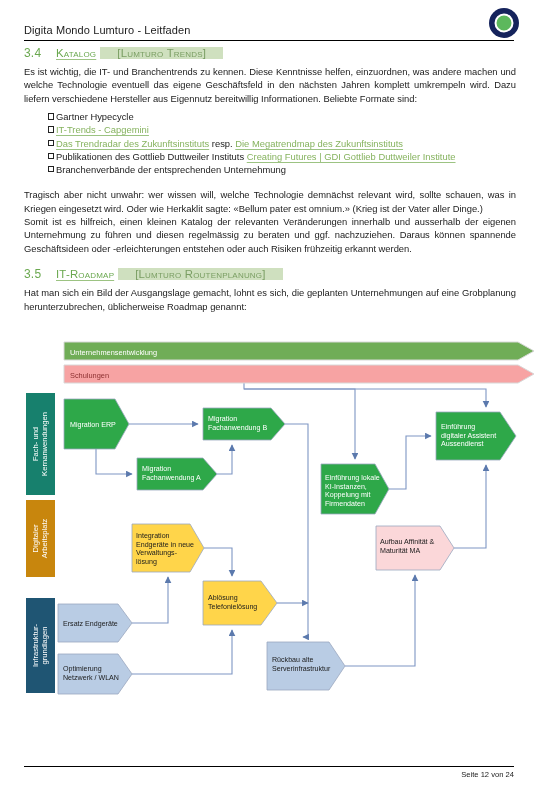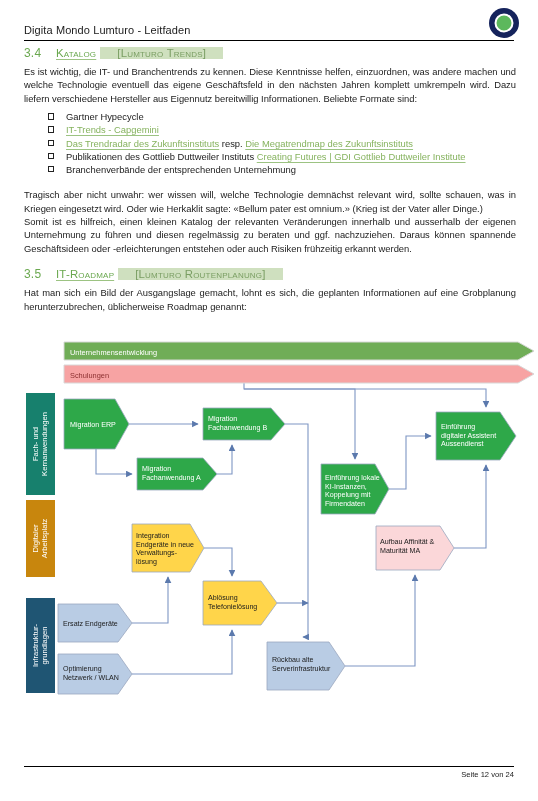--- a/index.html
+++ b/index.html
@@ -115,21 +115,21 @@
   
   ul.cklist {
     list-style: none;
     margin: 5px 0 0 0;
     padding: 0 0 0 24px;
   }
   ul.cklist li {
     position: relative;
     font-size: 9.4px;
     line-height: 13.2px;
-    padding-left: 18px;
+    padding-left: 8px;
     margin: 0;
     white-space: nowrap;
   }
   ul.cklist li .cbx {
     position: absolute;
     left: 0;
     top: 3px;
     width: 6.4px;
     height: 6.4px;
     border: 1.1px solid #222;
@@ -204,21 +204,21 @@
     <p class="body">Tragisch aber nicht unwahr: wer wissen will, welche Technologie demnächst relevant wird, sollte schauen, was in Kriegen eingesetzt wird. Oder wie Herkaklit sagte: «Bellum pater est omnium.» (Krieg ist der Vater aller Dinge.)</p>
     <p class="body">Somit ist es hilfreich, einen kleinen Katalog der relevanten Veränderungen innerhalb und ausserhalb der eigenen Unternehmung zu führen und diesen regelmässig zu beraten und ggf. nachzuziehen. Daraus können spannende Geschäftsideen oder -erleichterungen entstehen oder auch Risiken frühzeitig erkannt werden.</p>
 
     <div class="gap-12"></div>
 
     <div class="h2">
       <span class="h2-num">3.5</span>
       <span class="h2-main">IT-Roadmap</span>
       <span class="h2-alt">[Lumturo Routenplanung]</span>
     </div>
-    <p class="body">Hat man sich ein Bild der Ausgangslage gemacht, lohnt es sich, die geplanten Informationen auf eine Grobplanung herunterzubrechen, üblicherweise Roadmap genannt:</p>
+    <p class="body">Hat man sich ein Bild der Ausgangslage gemacht, lohnt es sich, die geplanten Unternehmungen auf eine Grobplanung herunterzubrechen, üblicherweise Roadmap genannt:</p>
   </div>
 
   <div class="diagram">
     <svg width="512" height="368" viewBox="0 0 512 368" xmlns="http://www.w3.org/2000/svg">
       <defs>
         <marker id="ah" markerWidth="7" markerHeight="7" refX="5.4" refY="3" orient="auto">
           <path d="M0,0 L6,3 L0,6 z" fill="#5b79ad"></path>
         </marker>
       </defs>
 

